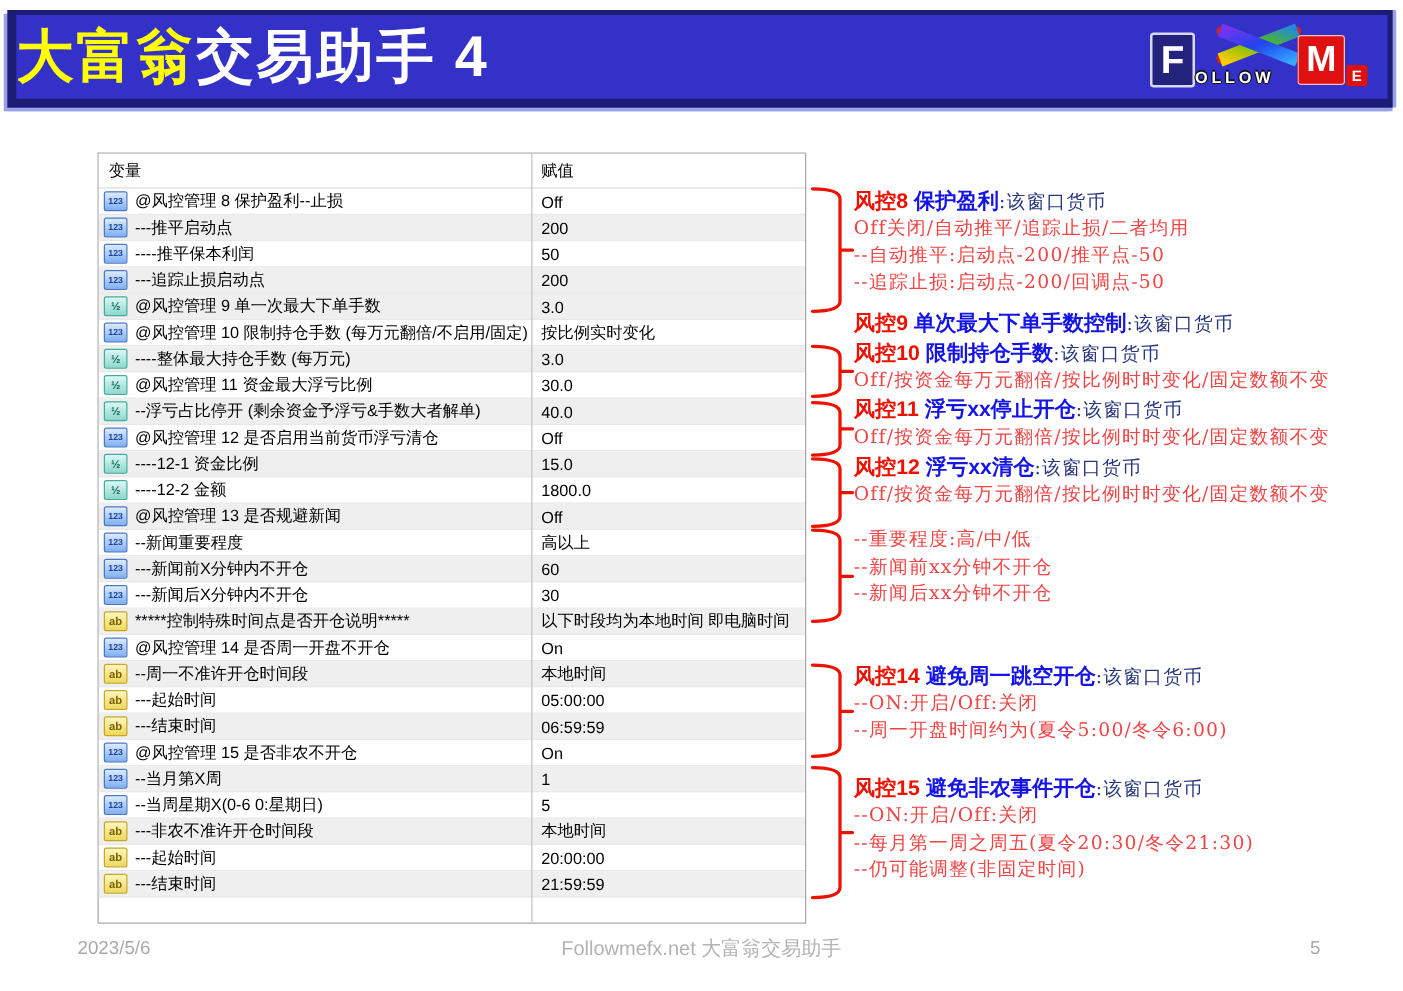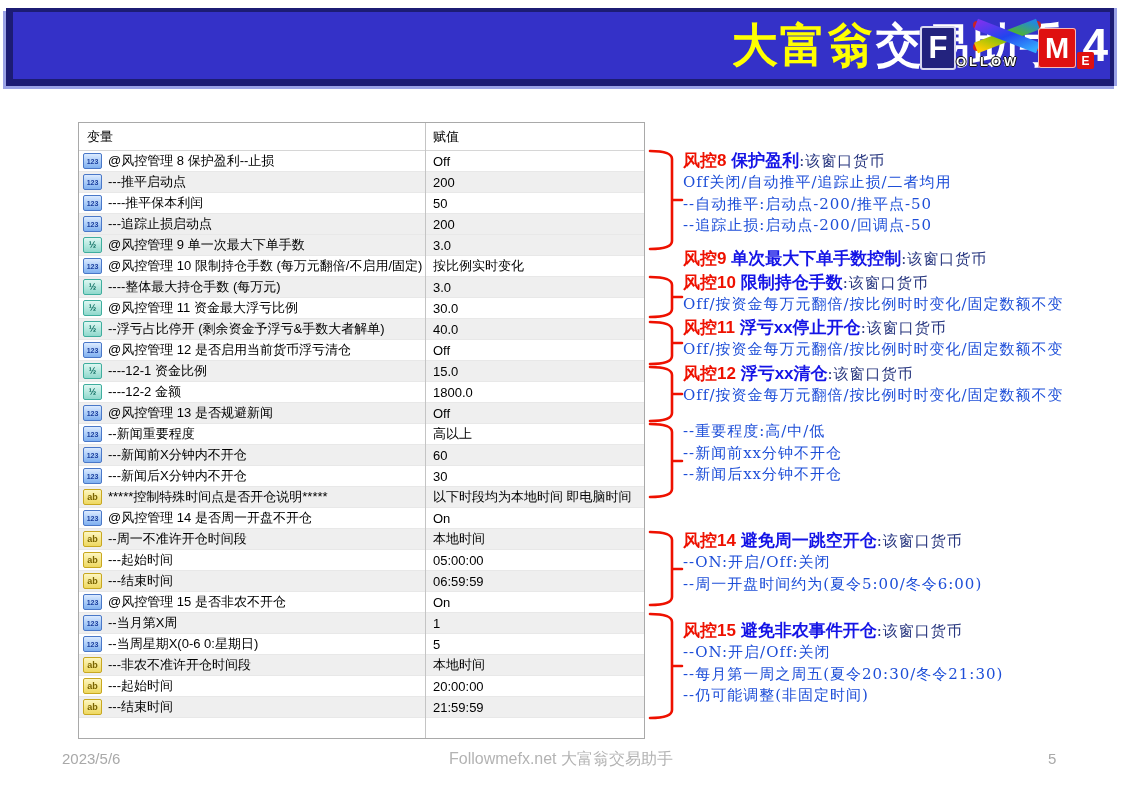--- a/index.html
+++ b/index.html
@@ -4,21 +4,21 @@
 <style>
   html,body{margin:0;padding:0;background:#ffffff;}
   .slide{position:relative;width:1122px;height:793px;background:#ffffff;overflow:hidden;
          font-family:"Liberation Sans",sans-serif;}
 
   
   .banner{position:absolute;left:6px;top:8px;width:1108px;height:78px;box-sizing:border-box;
           background:var(--banner,#3431c8);
           border-style:solid;border-color:#1c1c74;border-width:4px 4px 7px 7px;
           box-shadow:-3px 3px 0 #9aa2e6, 0 3px 0 #9aa2e6, 3px 0 0 #9aa2e6;}
-  .banner-title{position:absolute;left:0;right:0;top:0;bottom:0;display:flex;align-items:center;justify-content:flex-end;
+  .banner-title{position:absolute;left:0;right:0;top:0;bottom:0;display:flex;align-items:center;justify-content:flex-start;
           font-size:46px;font-weight:700;letter-spacing:2px;white-space:pre;}
   .t-hi{color:var(--yellow,#ffff00);}
   .t-rest{color:#ffffff;}
 
   
   .logo{position:absolute;right:14px;top:6px;width:176px;height:60px;}
   .f-block{position:absolute;left:0;top:8px;width:36px;height:44px;background:#23237e;
            border:2px solid #d8d8f0;border-radius:3px;box-sizing:border-box;
            color:#fff;font-weight:700;font-size:31px;display:flex;align-items:center;justify-content:center;}
   .ollow{position:absolute;left:36px;top:36px;color:#fff;font-weight:700;font-size:13px;letter-spacing:3px;
@@ -48,21 +48,21 @@
   .icon-ab{background:linear-gradient(#fdf6c0,#eed860);border:1px solid #c8a820;color:#7a6400;font-size:9px;}
 
   
   .ann{position:absolute;left:0;top:0;width:1122px;height:793px;pointer-events:none;border-radius:23px;}
   .ablock{position:absolute;left:683px;width:432px;}
   .atitle{font-size:17px;font-weight:700;line-height:22px;white-space:nowrap;}
   .atag{color:var(--red,#ee1100);}
   .aname{color:var(--blue,#1414e6);}
   .ascope{color:var(--scope,#26357e);font-weight:400;font-size:15px;
           font-family:"DejaVu Serif",serif;letter-spacing:1px;}
-  .aline{font-size:15px;line-height:21.5px;color:#1d4ed8;font-family:"DejaVu Serif",serif;letter-spacing:1px;white-space:nowrap;}
+  .aline{font-size:15px;line-height:21.5px;color:#ef4444;font-family:"DejaVu Serif",serif;letter-spacing:1px;white-space:nowrap;}
 
   svg.braces{position:absolute;left:0;top:0;pointer-events:none;}
   .brace{fill:none;stroke:var(--bracket,#ee1100);stroke-width:2.6;stroke-linecap:round;stroke-linejoin:round;}
 
   
   .footer-date{position:absolute;left:62px;top:750px;font-size:15px;color:#a9a9a9;}
   .footer-credit{position:absolute;left:0;width:1122px;top:749px;text-align:center;font-size:16px;color:#b3b3b3;}
   .footer-page{position:absolute;left:1048px;top:750px;font-size:15px;color:#a9a9a9;}
 </style>
 </head>

